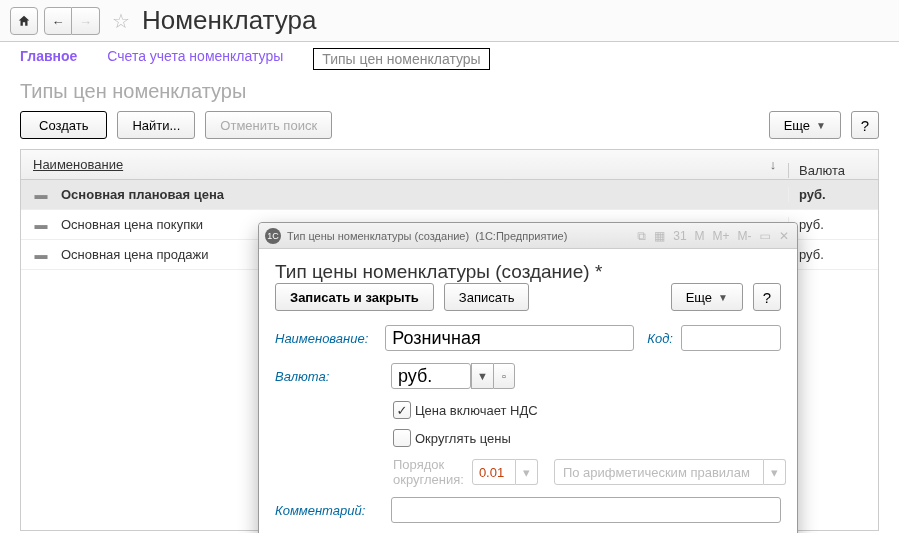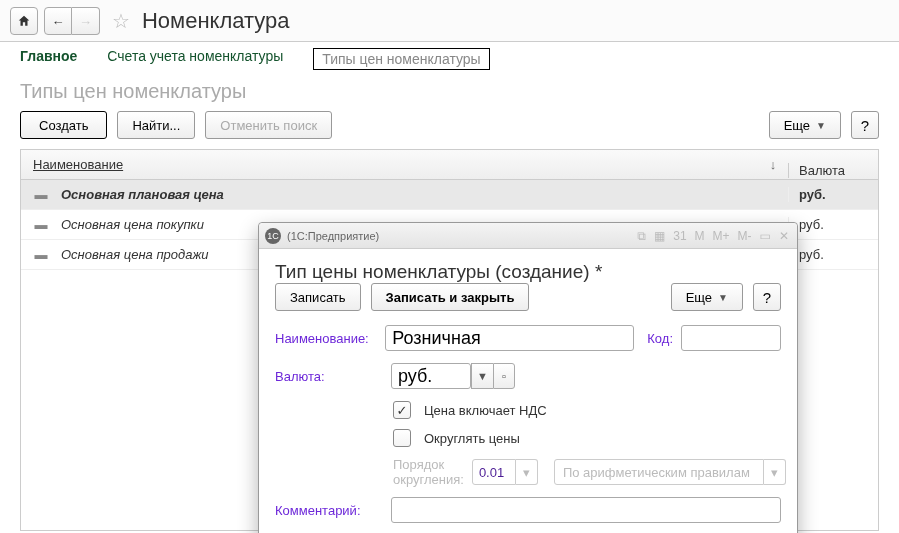--- a/index.html
+++ b/index.html
@@ -28,27 +28,27 @@
     border: 1px solid #aaa;
     border-radius: 4px;
     background: linear-gradient(#fff,#eee);
     display:flex; align-items:center; justify-content:center;
     cursor:pointer;
   }
   .nav-pair { display:flex; }
   .nav-pair .nav-btn:first-child { border-top-right-radius:0; border-bottom-right-radius:0; }
   .nav-pair .nav-btn:last-child  { border-top-left-radius:0;  border-bottom-left-radius:0; border-left:none; }
   .star-icon { color:#bbb; font-size:20px; margin-left:6px; }
-  .page-title { font-size:22px; font-weight:400; margin-left:6px; }
+  .page-title { font-size:26px; font-weight:400; margin-left:6px; }
   
   .tabs-row {
     display:flex; gap:30px; padding: 6px 20px 10px;
     font-size:14px;
   }
-  .tab { color:#14532d; cursor:pointer; }
+  .tab { color:#8b5cf6; cursor:pointer; }
   .tab.selected { font-weight:bold; }
   .tab.boxed { border:1px solid #000; padding:2px 8px; color:#888; }
   .section-title {
     font-size:20px; color:#aaa; padding: 0 20px 8px;
   }
   .action-row {
     display:flex; align-items:center; padding: 0 20px 10px; gap:10px;
   }
   .action-row .spacer { flex:1; }
   .btn {
@@ -69,21 +69,21 @@
   .col-name { flex:1; padding-left:12px;text-decoration:underline; }
   .col-sort { width:30px; text-align:center; color:#666; }
   .col-cur  { width:90px; padding-left:10px; border-left:1px solid #ccc; }
   .list-header .col-cur { border-left:1px solid #ccc;margin-top:11px; }
   .row {
     display:flex; height:30px; align-items:center;
     border-bottom:1px solid #eee;
   }
   .row.selected { background:#e8e8e8; font-weight:bold; }
   .row .bullet { width:40px; text-align:center; color:#888; }
-  .row .name { flex:1;font-style:italic; }
+  .row .name { flex:1; }
   .row .cur  { width:90px; padding-left:10px; border-left:1px solid #eee; }
   .list-body { height: 350px; background:#fff; }
   
   .modal {
     position:absolute;
     left:258px; top:222px;
     width:540px;
     background:#fff;
     border:1px solid #999;
     border-radius:4px;
@@ -101,47 +101,47 @@
     background:#666; color:#fff; font-size:9px;
     display:flex; align-items:center; justify-content:center;
   }
   .modal-titlebar .right { margin-left:auto; display:flex; gap:4px; color:#bbb; font-size:12px; }
   .modal-titlebar .right span { cursor:pointer; padding:0 2px; }
   .modal-body { padding:12px 16px 18px; }
   .modal-heading { font-size:19px; }
   .modal-btns { display:flex; gap:10px; align-items:center; margin-bottom:14px; }
   .modal-btns .spacer { flex:1; }
   .form-row { display:flex; align-items:center; gap:8px; margin-bottom:12px; }
-  .form-row label { width:108px; color:#6d28d9; font-size:13px; }
+  .form-row label { width:108px; color:#0369a1; font-size:13px;font-style:italic; }
   input[type=text].field {
     height:26px; border:1px solid #aaa; border-radius:3px; padding:0 6px;
     font-size:18px;
   }
   .name-field { width:262px; }
   .code-field { width:100px; }
   .cur-wrap { display:flex; }
   .cur-field { width:80px; border-radius:3px 0 0 3px; border-right:none; }
   .cur-dd, .cur-pick {
     width:22px; height:26px; border:1px solid #aaa;
     display:flex; align-items:center; justify-content:center;
     background:linear-gradient(#fff,#eee); font-size:11px; color:#555; cursor:pointer;
   }
   .cur-dd { border-right:none; }
   .cur-pick { border-radius:0 3px 3px 0; }
-  .check-row { display:flex; align-items:center; gap:13px; margin-left:118px; margin-bottom:10px; }
+  .check-row { display:flex; align-items:center; gap:4px; margin-left:118px; margin-bottom:10px; }
   .chk {
     width:18px; height:18px; border:1px solid #888; border-radius:3px;
     display:flex; align-items:center; justify-content:center;
     background:linear-gradient(#fff,#f4f4f4);
   }
   .chk.checked::after { content:"✓"; font-size:13px; color:#333; }
   .round-row { margin-left:118px; display:flex; align-items:center; gap:8px; color:#bbb; margin-bottom:10px; }
   .round-val {
     width:44px; height:26px; border:1px solid #ccc; border-radius:3px 0 0 3px;
-    display:flex; align-items:center; padding-left:6px; color:#4c1d95;
+    display:flex; align-items:center; padding-left:6px; color:#c2410c;
   }
   .round-dd, .rule-dd {
     width:22px; height:26px; border:1px solid #ccc; border-left:none;
     display:flex; align-items:center; justify-content:center; color:#bbb;
     border-radius:0 3px 3px 0;
   }
   .rule-val {
     width:210px; height:26px; border:1px solid #ccc; border-radius:3px 0 0 3px;
     display:flex; align-items:center; padding-left:8px; color:#bbb; margin-left:8px;
   }
@@ -209,37 +209,38 @@
       <div class="bullet">▬</div>
       <div class="name">Основная цена продажи</div>
       <div class="cur">руб.</div>
     </div>
   </div>
 </div>
 
 <div class="modal">
   <div class="modal-titlebar">
     <div class="oneC">1C</div>
+    <span>Тип цены номенклатуры (создание)</span>
     <span>(1С:Предприятие)</span>
     <div class="right">
       <span>⧉</span>
       <span>▦</span>
       <span>31</span>
       <span>M</span>
       <span>M+</span>
       <span>M-</span>
       <span>▭</span>
       <span>✕</span>
     </div>
   </div>
   <div class="modal-body">
     <div class="modal-heading">Тип цены номенклатуры (создание) *</div>
     <div class="modal-btns">
+      <button class="btn" style="font-weight:bold">Записать и закрыть</button>
       <button class="btn">Записать</button>
-      <button class="btn" style="font-weight:bold">Записать и закрыть</button>
       <div class="spacer"></div>
       <button class="btn">
           <span>Еще</span>
           <span class="chev">▼</span>
         </button>
       <button class="btn square">?</button>
     </div>
 
     <div class="form-row">
       <label>Наименование:</label>

